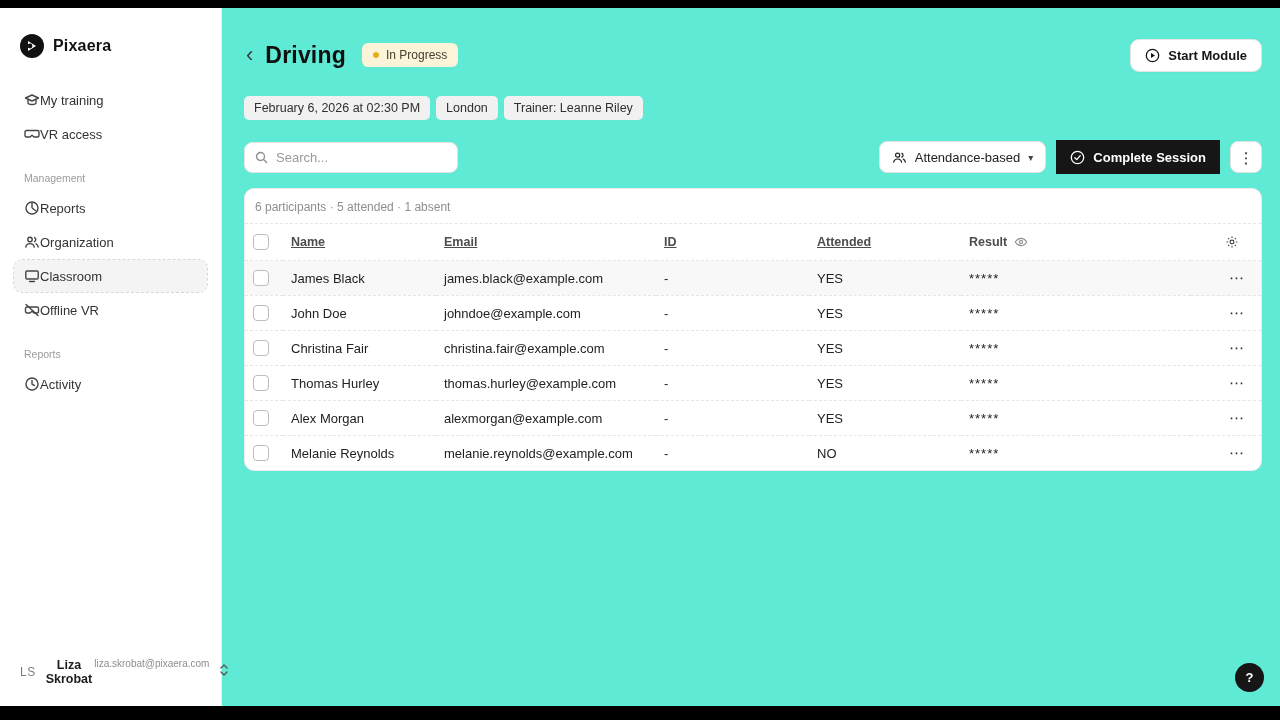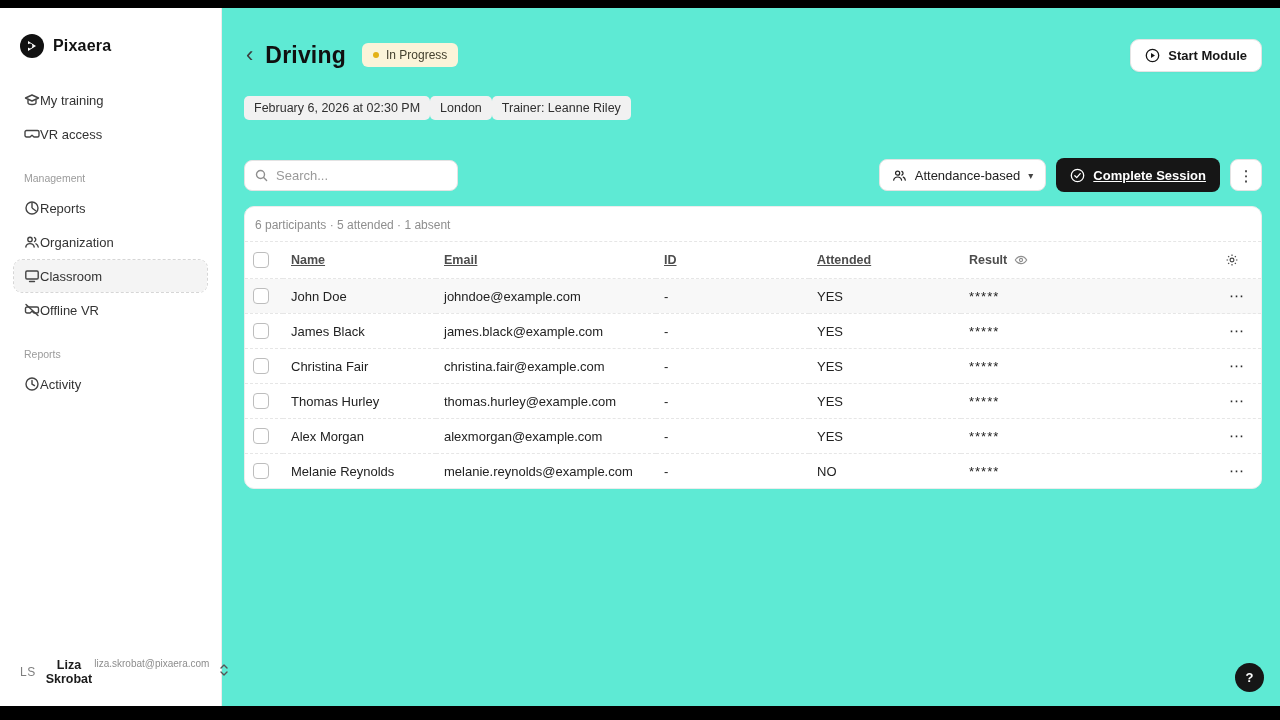--- a/index.html
+++ b/index.html
@@ -64,21 +64,21 @@
   .status-dot { width:6px; height:6px; border-radius:50%; background:#e3b117; }
   .start-module-btn {
     margin-left:auto;
     display:inline-flex; align-items:center; gap:8px;
     background:#fff; border:1px solid #e4e4e4; border-radius:9px;
     padding:8px 14px; font-size:13px; font-weight:700; color:#161616;
     cursor:pointer; font-family:inherit;
     box-shadow:0 1px 2px rgba(0,0,0,.03);
   }
 
-  .chips { display:flex; gap:0; margin-bottom:38px; }
+  .chips { display:flex; gap:6px; margin-bottom:20px; }
   .chip {
     background:#f1f1f1; border-radius:5px;
     padding:5px 10px; font-size:12.5px; color:#2f2f2f;
   }
 
   .toolbar { display:flex; align-items:center; margin-bottom:14px; }
   .search-box {
     display:flex; align-items:center; gap:8px;
     width:214px; height:31px;
     border:1px solid #e3e3e3; border-radius:8px;
@@ -93,22 +93,22 @@
   .mode-btn {
     display:inline-flex; align-items:center; gap:8px;
     background:#fff; border:1px solid #e3e3e3; border-radius:8px;
     height:32px; padding:0 12px;
     font-size:13px; color:#222; cursor:pointer; font-family:inherit;
   }
   .mode-btn .chev { font-size:10px; color:#444; }
   .complete-btn {
     display:inline-flex; align-items:center; gap:8px;
     background:#161616; color:#fff;
-    border:none; border-radius:8px; height:34px; padding:0 14px;
-    font-size:13px; font-weight:700; cursor:pointer; font-family:inherit;text-decoration:underline;
+    border:none; border-radius:0; height:34px; padding:0 14px;
+    font-size:13px; font-weight:700; cursor:pointer; font-family:inherit;
   }
   .kebab-btn {
     width:32px; height:32px;
     background:#fff; border:1px solid #e3e3e3; border-radius:8px;
     font-size:15px; color:#222; cursor:pointer; line-height:1; font-family:inherit;
   }
 
   
   .table-card { border:1px solid #ececec; border-radius:10px; overflow:hidden; background:#fff; }
   .summary {
@@ -357,31 +357,31 @@
                     <circle cx="8" cy="8" r="2.2"></circle>
                     <path d="M8 1.8v1.7M8 12.5v1.7M1.8 8h1.7M12.5 8h1.7M3.6 3.6l1.2 1.2M11.2 11.2l1.2 1.2M12.4 3.6l-1.2 1.2M4.8 11.2l-1.2 1.2"></path>
                   </svg>
               </span>
             </th>
           </tr>
         </thead>
         <tbody>
             <tr>
     <td class="col-check"><span class="checkbox"></span></td>
+    <td>James Black</td>
+    <td>james.black@example.com</td>
+    <td>-</td>
+    <td>YES</td>
+    <td class="col-res">*****</td>
+    <td class="col-actions"><span class="kebab">⋯</span></td>
+  </tr>
+            <tr>
+    <td class="col-check"><span class="checkbox"></span></td>
     <td>John Doe</td>
     <td>johndoe@example.com</td>
-    <td>-</td>
-    <td>YES</td>
-    <td class="col-res">*****</td>
-    <td class="col-actions"><span class="kebab">⋯</span></td>
-  </tr>
-            <tr>
-    <td class="col-check"><span class="checkbox"></span></td>
-    <td>James Black</td>
-    <td>james.black@example.com</td>
     <td>-</td>
     <td>YES</td>
     <td class="col-res">*****</td>
     <td class="col-actions"><span class="kebab">⋯</span></td>
   </tr>
             <tr>
     <td class="col-check"><span class="checkbox"></span></td>
     <td>Christina Fair</td>
     <td>christina.fair@example.com</td>
     <td>-</td>

